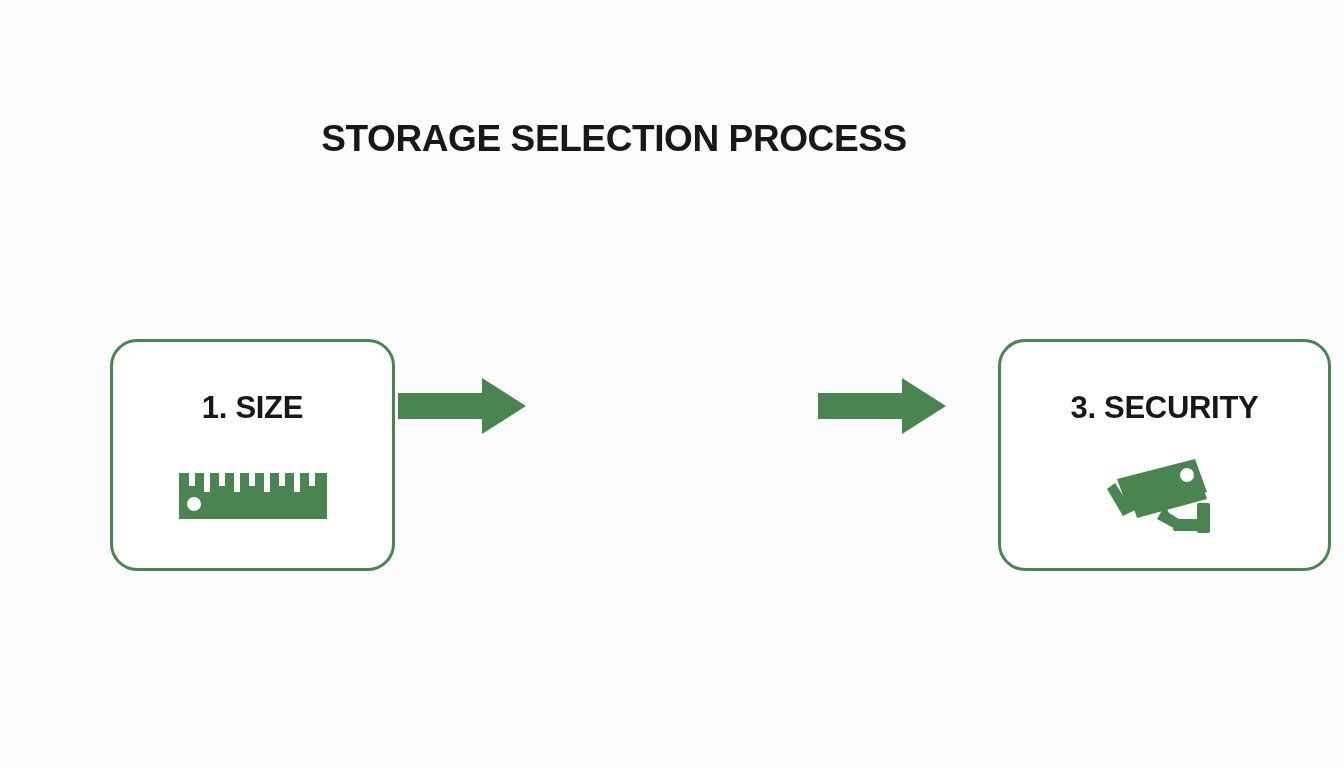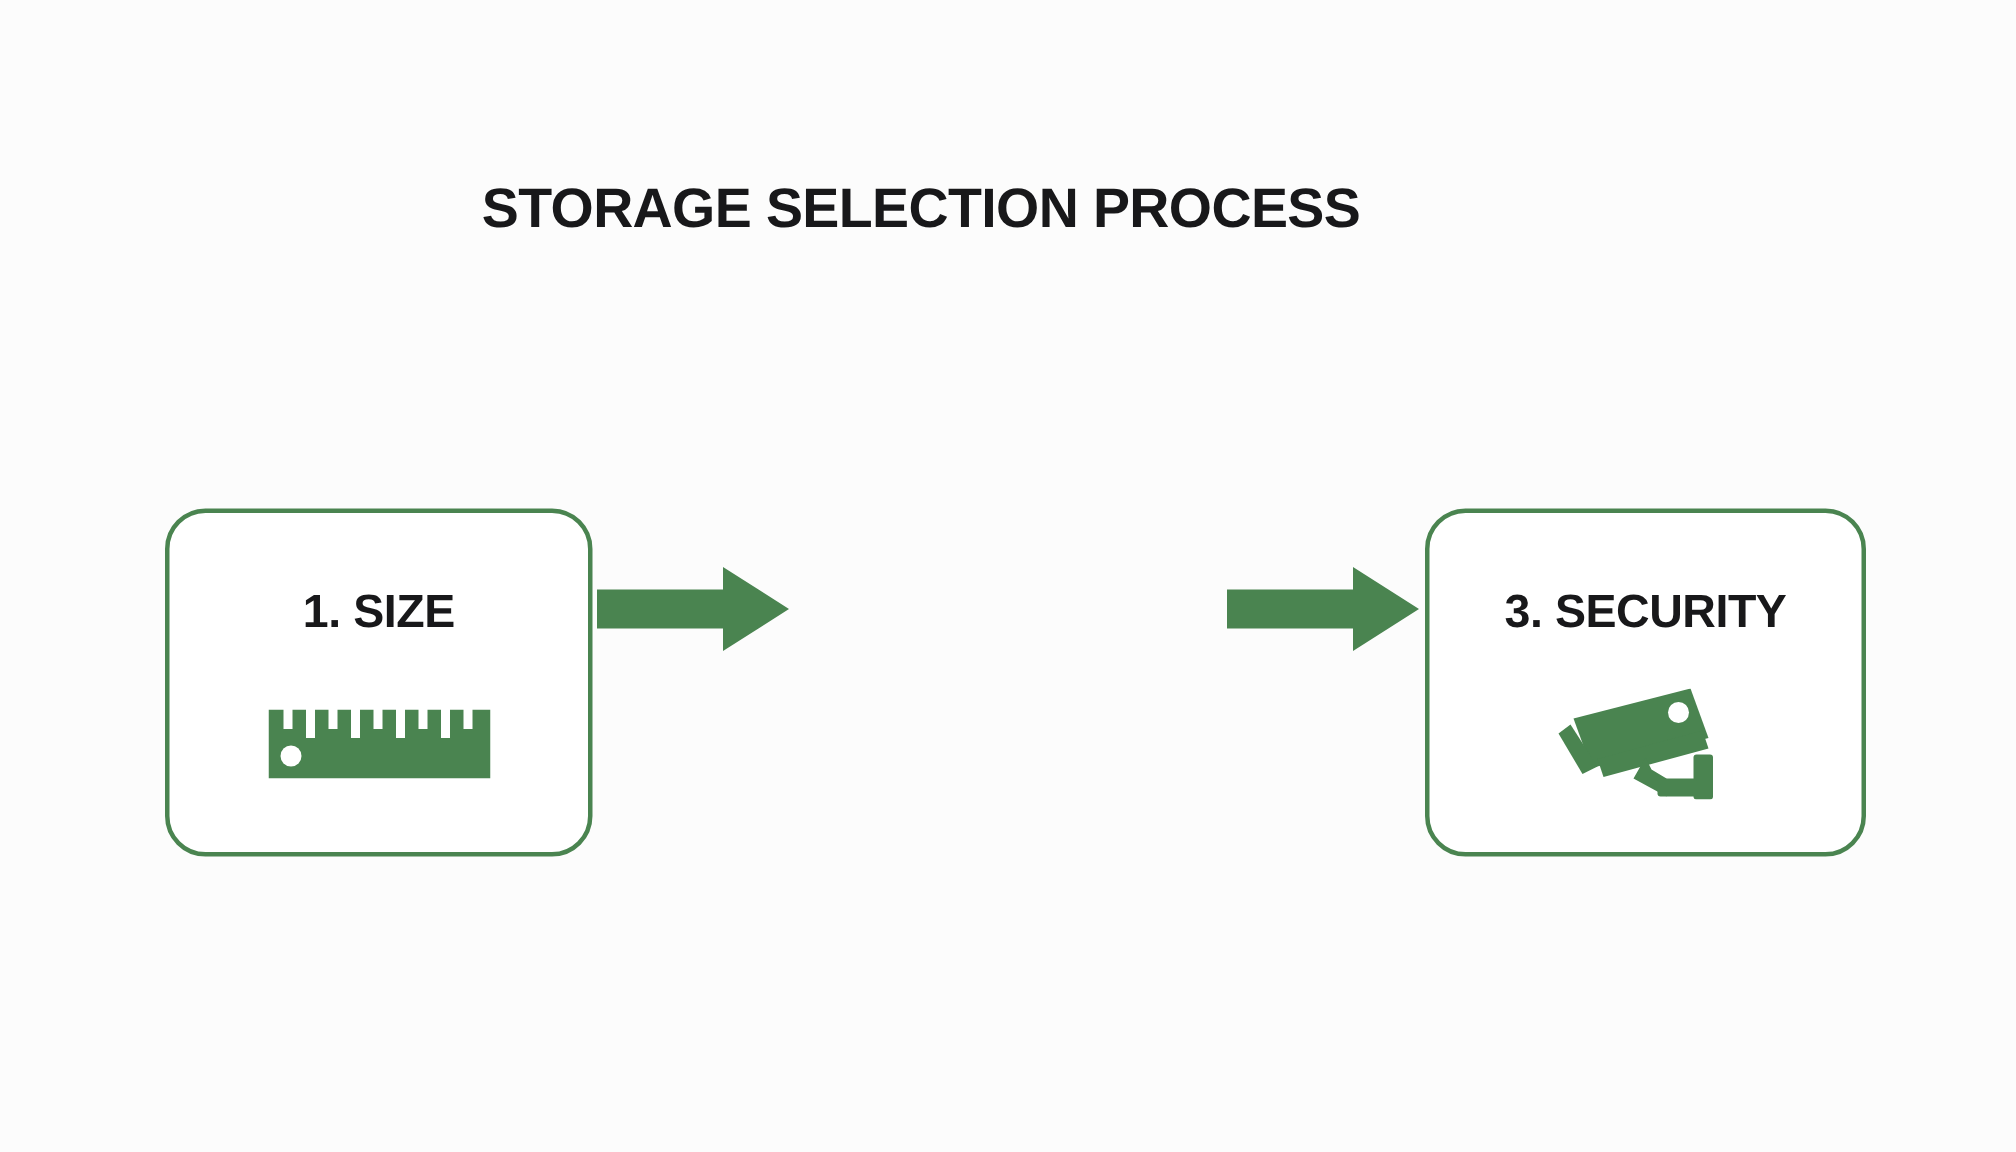--- a/index.html
+++ b/index.html
@@ -45,21 +45,21 @@
     width: 285px;
     height: 232px;
     box-sizing: border-box;
     border: 3px solid #4a8450;
     border-radius: 27px;
     background: #ffffff;
     margin-top: 42px;
   }
   .step-card.card-1 { left: 0px; }
   .step-card.card-2 { left: 420px; }
-  .step-card.card-3 { left: 840px; width: 294px; }
+  .step-card.card-3 { left: 888px; width: 333px; }
 
   .step-label {
     position: absolute;
     top: 48px;
     left: 0;
     width: 100%;
     text-align: center;
     font-size: 31px;
     font-weight: bold;
     letter-spacing: -0.3px;

